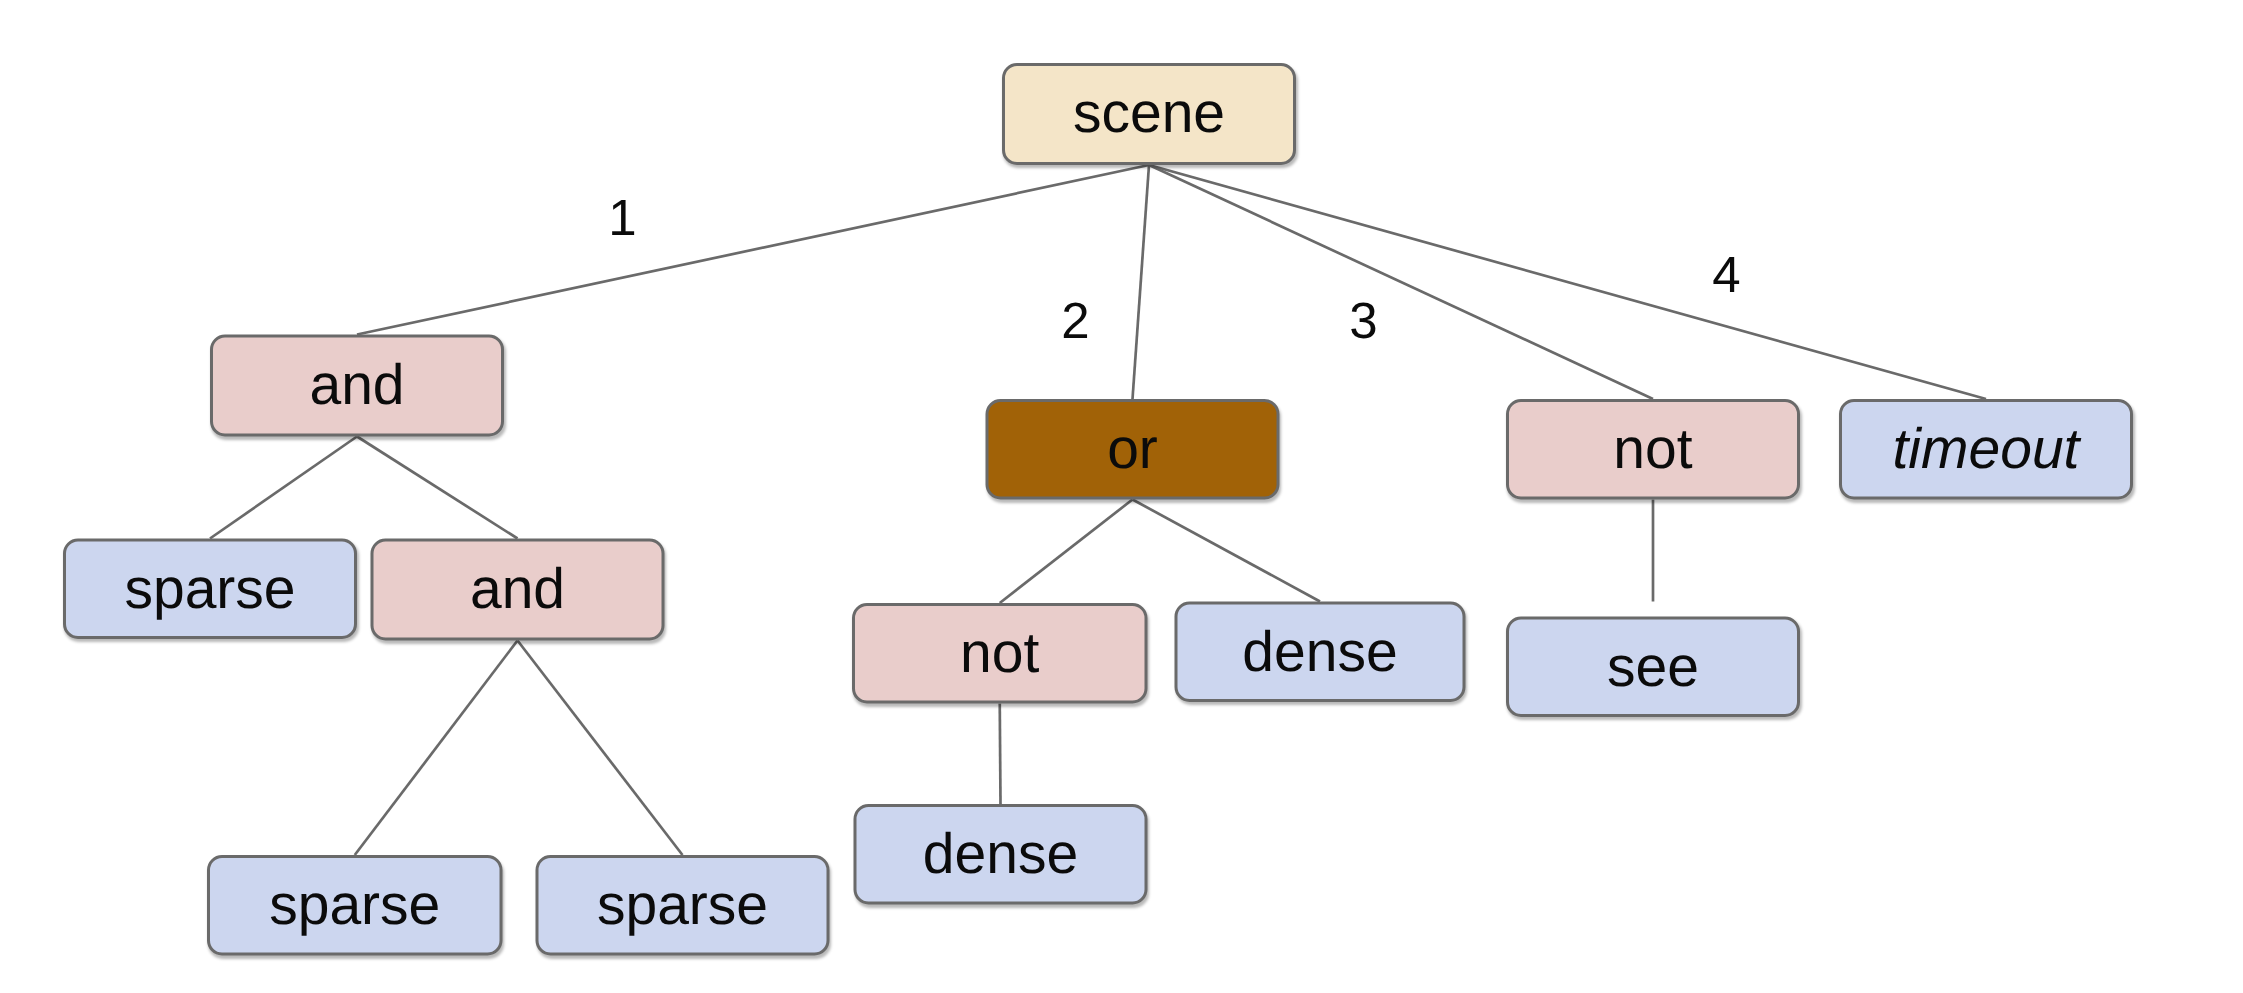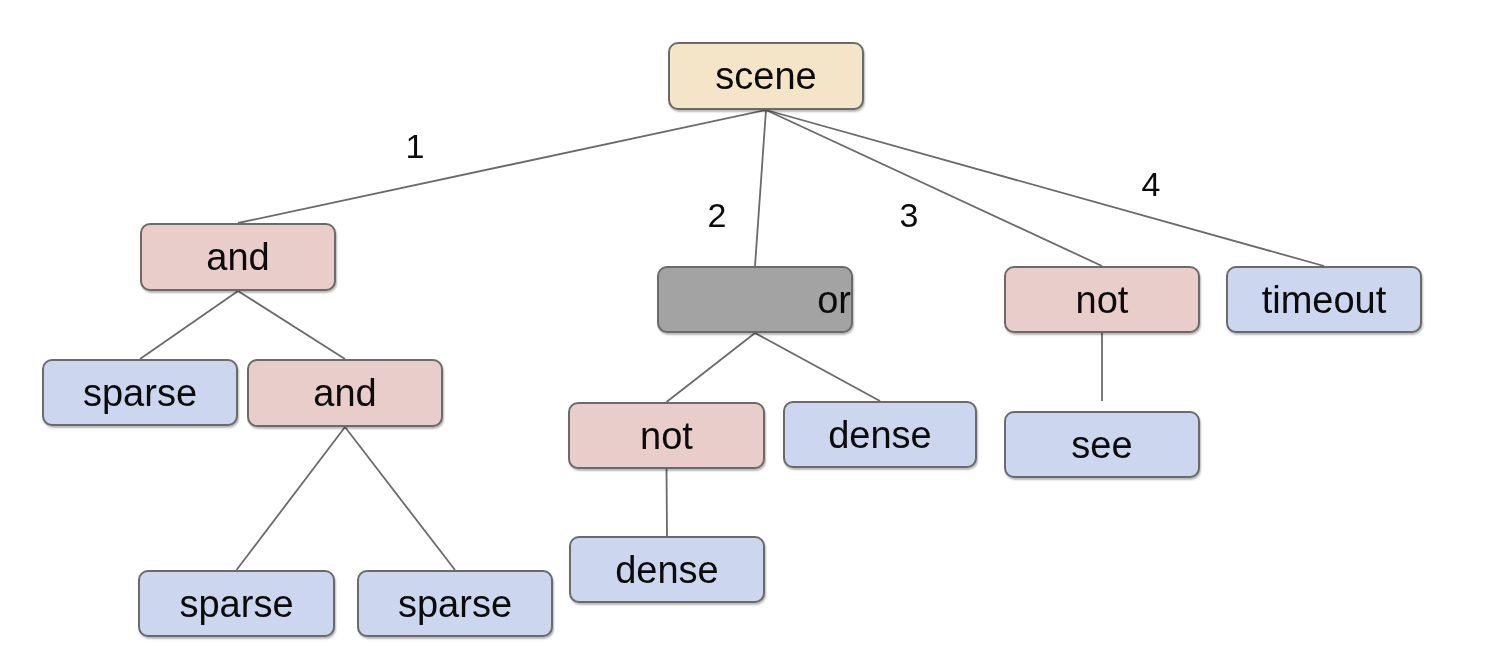--- a/index.html
+++ b/index.html
@@ -65,27 +65,27 @@
       <line x1="666.5" y1="469" x2="667" y2="536" stroke="#6a6a6a" stroke-width="1.8"></line>
       <line x1="1102" y1="333" x2="1102" y2="401" stroke="#6a6a6a" stroke-width="1.8"></line>
     </svg>
   <div class="node-layer">
       <div class="node" style="left: 668px; top: 42px; width: 196px; height: 68px; background: rgb(244, 229, 200); border-color: rgb(106, 106, 106); color: rgb(11, 11, 11);">
         <span class="node-label">scene</span>
       </div>
       <div class="node" style="left: 140px; top: 223px; width: 196px; height: 68px; background: rgb(233, 205, 203); border-color: rgb(106, 106, 106); color: rgb(11, 11, 11);">
         <span class="node-label">and</span>
       </div>
-      <div class="node" style="left: 657px; top: 266px; width: 196px; height: 67px; background: #a3a3a3; border-color: rgb(106, 106, 106); color: rgb(11, 11, 11); justify-content: flex-end;">
+      <div class="node" style="left: 657px; top: 266px; width: 196px; height: 67px; background: #a16207; border-color: rgb(106, 106, 106); color: rgb(11, 11, 11);">
         <span class="node-label">or</span>
       </div>
       <div class="node" style="left: 1004px; top: 266px; width: 196px; height: 67px; background: rgb(233, 205, 203); border-color: rgb(106, 106, 106); color: rgb(11, 11, 11);">
         <span class="node-label">not</span>
       </div>
-      <div class="node" style="left: 1226px; top: 266px; width: 196px; height: 67px; background: rgb(204, 214, 239); border-color: rgb(106, 106, 106); color: rgb(11, 11, 11);">
+      <div class="node" style="left: 1226px; top: 266px; width: 196px; height: 67px; background: rgb(204, 214, 239); border-color: rgb(106, 106, 106); color: rgb(11, 11, 11); font-style: italic;">
         <span class="node-label">timeout</span>
       </div>
       <div class="node" style="left: 42px; top: 359px; width: 196px; height: 67px; background: rgb(204, 214, 239); border-color: rgb(106, 106, 106); color: rgb(11, 11, 11);">
         <span class="node-label">sparse</span>
       </div>
       <div class="node" style="left: 247px; top: 359px; width: 196px; height: 68px; background: rgb(233, 205, 203); border-color: rgb(106, 106, 106); color: rgb(11, 11, 11);">
         <span class="node-label">and</span>
       </div>
       <div class="node" style="left: 568px; top: 402px; width: 197px; height: 67px; background: rgb(233, 205, 203); border-color: rgb(106, 106, 106); color: rgb(11, 11, 11);">
         <span class="node-label">not</span>

